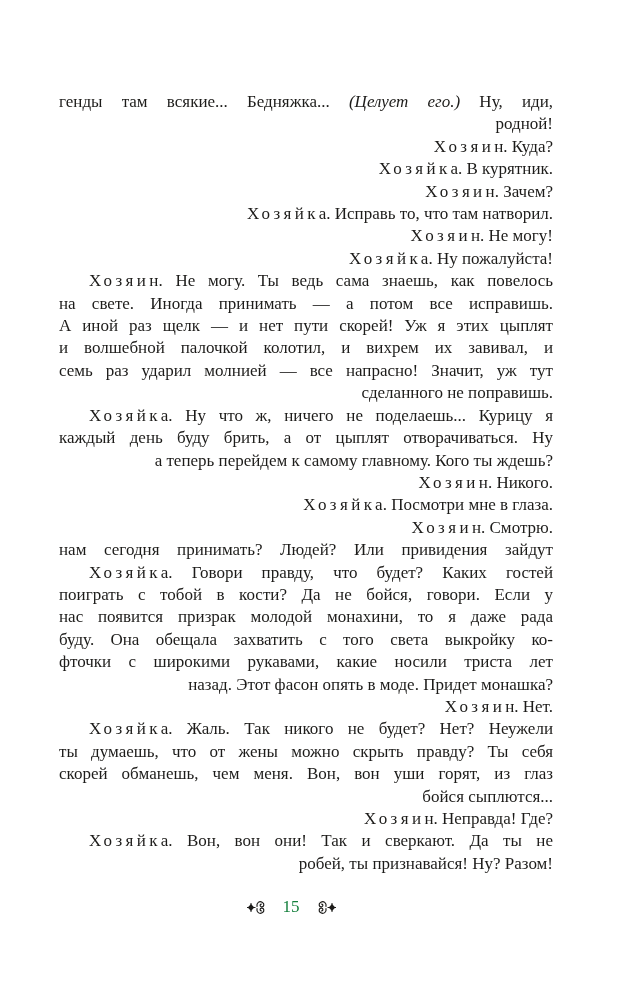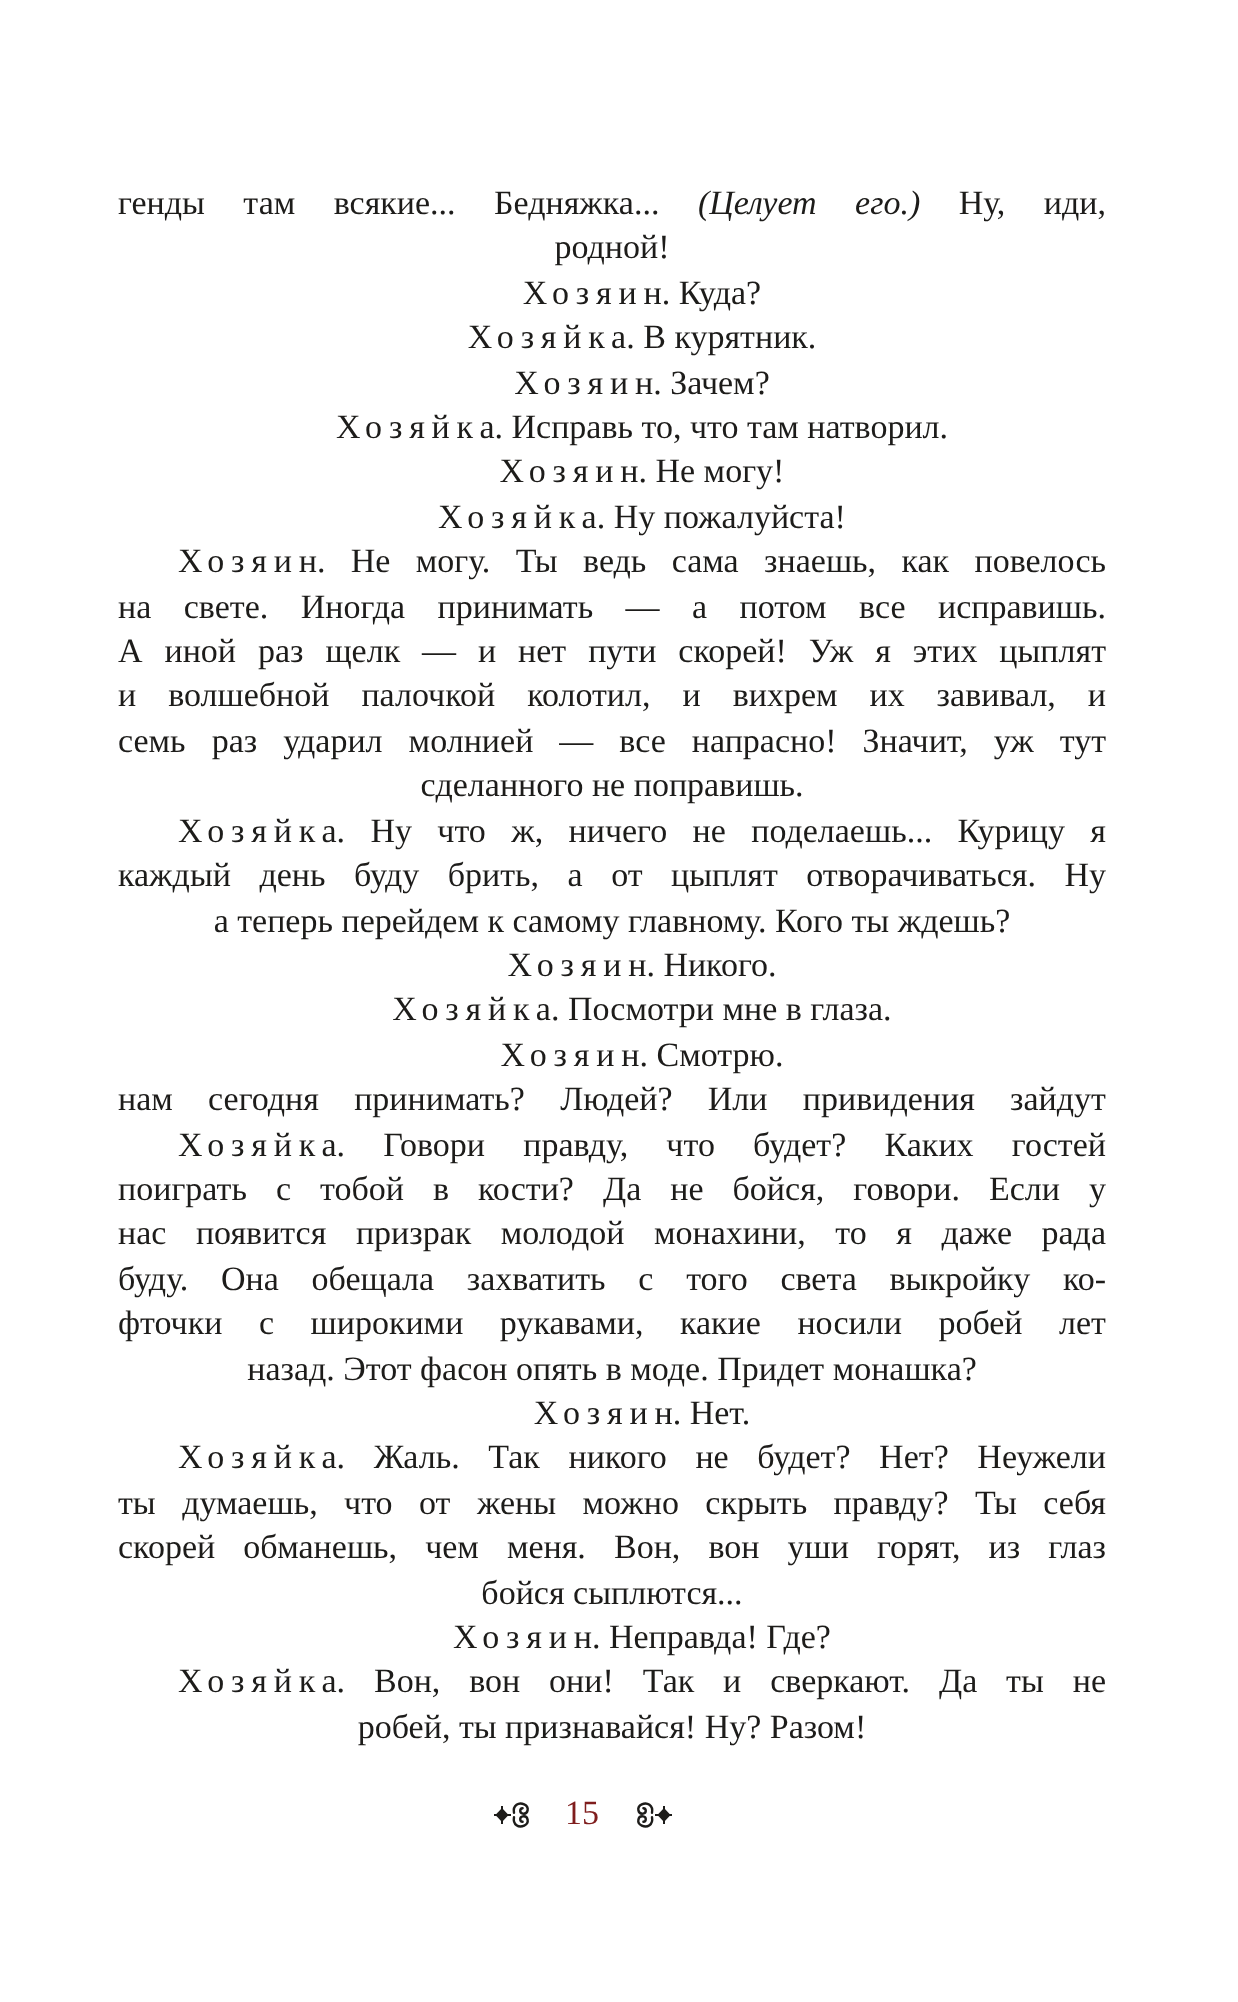--- a/index.html
+++ b/index.html
@@ -24,21 +24,21 @@
   }
   .text-block {
     position: absolute;
     left: 59px;
     top: 91px;
     width: 494px;
     font-size: 17px;
     line-height: 22.4px;
   }
   .line {
-    text-align: center;
+    text-align: right;
     white-space: normal;
   }
   .line.just {
     text-align: justify;
     text-align-last: justify;
   }
   .line.indent {
     text-indent: 30px;
   }
   .seg-speaker {
@@ -55,21 +55,21 @@
     width: 494px;
     display: flex;
     justify-content: center;
     align-items: center;
     gap: 14px;
     transform: translateX(-15px);
   }
   .page-number {
     font-size: 17px;
     line-height: 22px;
-    color: #7f1d1d;
+    color: #15803d;
   }
   .ornament {
     display: inline-flex;
     align-items: center;
   }
   .ornament.mirror svg {
     transform: scaleX(-1);
   }
 </style>
 </head>
@@ -97,21 +97,21 @@
       <div class="line just"><span class="seg-plain">каждый день буду брить, а от цыплят отворачиваться. Ну</span></div>
       <div class="line"><span class="seg-plain">а теперь перейдем к самому главному. Кого ты ждешь?</span></div>
       <div class="line indent"><span class="seg-speaker">Хозяин</span><span class="seg-plain">. Никого.</span></div>
       <div class="line indent"><span class="seg-speaker">Хозяйка</span><span class="seg-plain">. Посмотри мне в глаза.</span></div>
       <div class="line indent"><span class="seg-speaker">Хозяин</span><span class="seg-plain">. Смотрю.</span></div>
       <div class="line just"><span class="seg-plain">нам сегодня принимать? Людей? Или привидения зайдут</span></div>
       <div class="line just indent"><span class="seg-speaker">Хозяйка</span><span class="seg-plain">. Говори правду, что будет? Каких гостей</span></div>
       <div class="line just"><span class="seg-plain">поиграть с тобой в кости? Да не бойся, говори. Если у</span></div>
       <div class="line just"><span class="seg-plain">нас появится призрак молодой монахини, то я даже рада</span></div>
       <div class="line just"><span class="seg-plain">буду. Она обещала захватить с того света выкройку ко-</span></div>
-      <div class="line just"><span class="seg-plain">фточки с широкими рукавами, какие носили робей лет</span></div>
+      <div class="line just"><span class="seg-plain">фточки с широкими рукавами, какие носили триста лет</span></div>
       <div class="line"><span class="seg-plain">назад. Этот фасон опять в моде. Придет монашка?</span></div>
       <div class="line indent"><span class="seg-speaker">Хозяин</span><span class="seg-plain">. Нет.</span></div>
       <div class="line just indent"><span class="seg-speaker">Хозяйка</span><span class="seg-plain">. Жаль. Так никого не будет? Нет? Неужели</span></div>
       <div class="line just"><span class="seg-plain">ты думаешь, что от жены можно скрыть правду? Ты себя</span></div>
       <div class="line just"><span class="seg-plain">скорей обманешь, чем меня. Вон, вон уши горят, из глаз</span></div>
       <div class="line"><span class="seg-plain">бойся сыплются...</span></div>
       <div class="line indent"><span class="seg-speaker">Хозяин</span><span class="seg-plain">. Неправда! Где?</span></div>
       <div class="line just indent"><span class="seg-speaker">Хозяйка</span><span class="seg-plain">. Вон, вон они! Так и сверкают. Да ты не</span></div>
       <div class="line"><span class="seg-plain">робей, ты признавайся! Ну? Разом!</span></div>
     </div>

